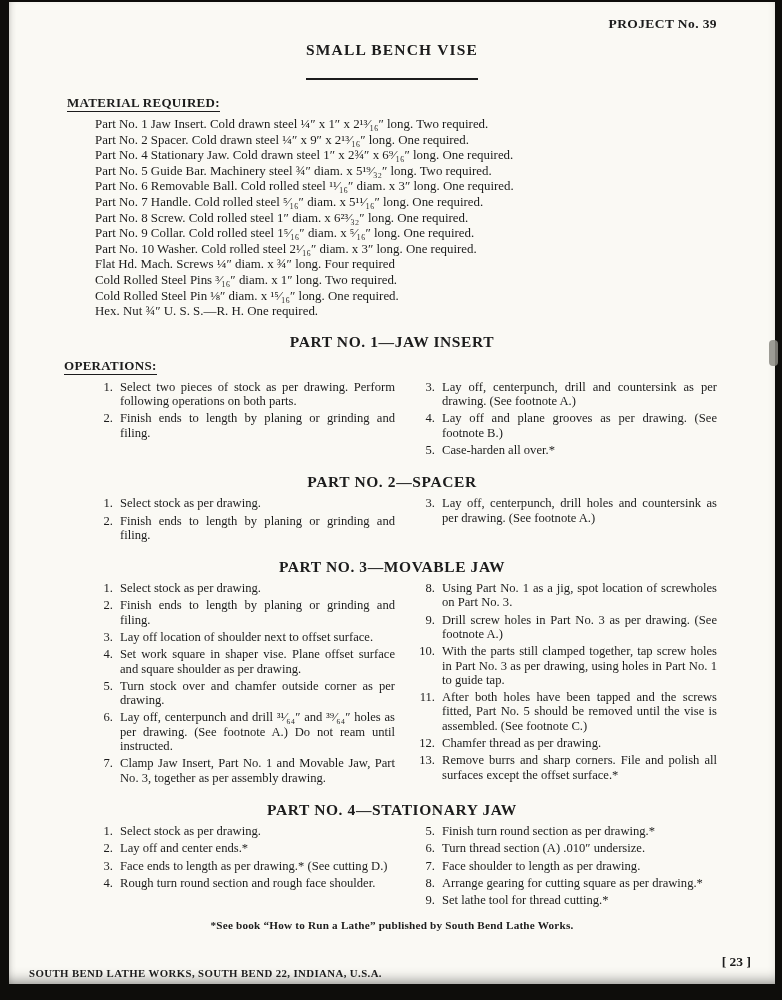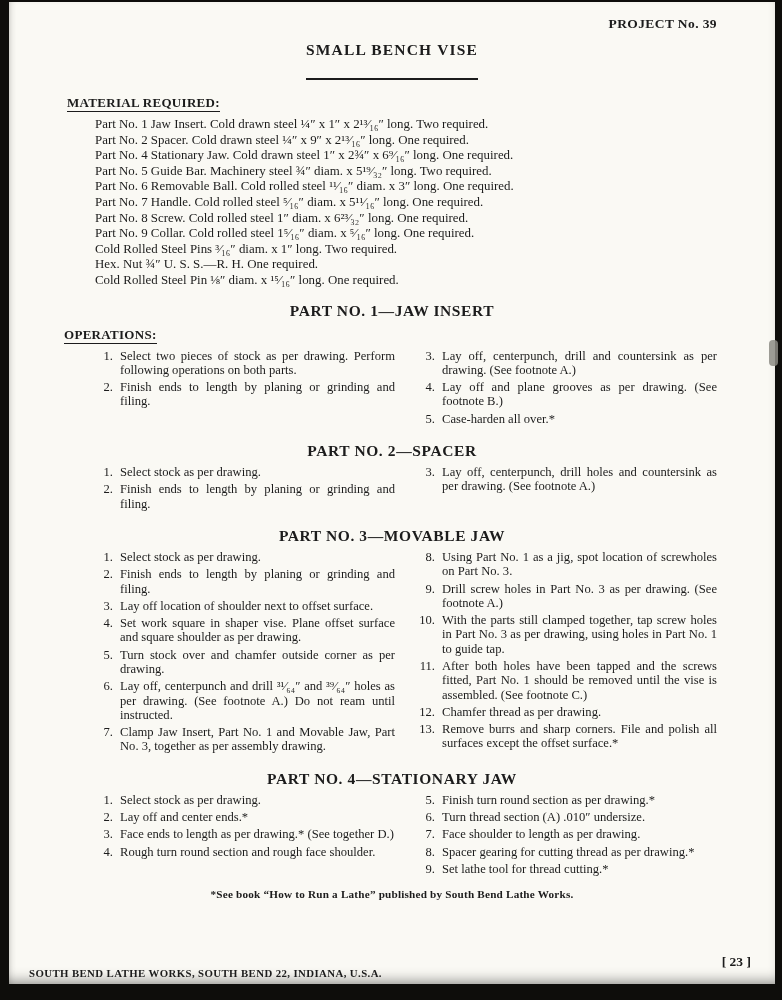--- a/index.html
+++ b/index.html
@@ -77,23 +77,25 @@
 
   <ul class="materials">
       <li class="material-line">Part No. 1 Jaw Insert. Cold drawn steel ¼″ x 1″ x 2¹³⁄₁₆″ long. Two required.</li>
       <li class="material-line">Part No. 2 Spacer. Cold drawn steel ¼″ x 9″ x 2¹³⁄₁₆″ long. One required.</li>
       <li class="material-line">Part No. 4 Stationary Jaw. Cold drawn steel 1″ x 2¾″ x 6⁹⁄₁₆″ long. One required.</li>
       <li class="material-line">Part No. 5 Guide Bar. Machinery steel ¾″ diam. x 5¹⁹⁄₃₂″ long. Two required.</li>
       <li class="material-line">Part No. 6 Removable Ball. Cold rolled steel ¹¹⁄₁₆″ diam. x 3″ long. One required.</li>
       <li class="material-line">Part No. 7 Handle. Cold rolled steel ⁵⁄₁₆″ diam. x 5¹¹⁄₁₆″ long. One required.</li>
       <li class="material-line">Part No. 8 Screw. Cold rolled steel 1″ diam. x 6²³⁄₃₂″ long. One required.</li>
       <li class="material-line">Part No. 9 Collar. Cold rolled steel 1⁵⁄₁₆″ diam. x ⁵⁄₁₆″ long. One required.</li>
+      <li class="material-line">Part No. 10 Washer. Cold rolled steel 2¹⁄₁₆″ diam. x 3″ long. One required.</li>
+      <li class="material-line">Flat Hd. Mach. Screws ¼″ diam. x ¾″ long. Four required</li>
       <li class="material-line">Cold Rolled Steel Pins ³⁄₁₆″ diam. x 1″ long. Two required.</li>
+      <li class="material-line">Cold Rolled Steel Pin ⅛″ diam. x ¹⁵⁄₁₆″ long. One required.</li>
       <li class="material-line">Hex. Nut ¾″ U. S. S.—R. H. One required.</li>
-      <li class="material-line">Cold Rolled Steel Pin ⅛″ diam. x ¹⁵⁄₁₆″ long. One required.</li>
     </ul>
 
   <div id="sections">
       <section class="part-section">
         <h3 class="part-heading">PART NO. 1—JAW INSERT</h3>
         <div class="ops-label-row"><span class="underlined-head">OPERATIONS:</span></div>
         <div class="columns">
           <div class="col left">
             <div class="op-item">
               <span class="num">1.</span>
@@ -182,21 +184,21 @@
             <div class="op-item">
               <span class="num">9.</span>
               <span class="txt">Drill screw holes in Part No. 3 as per drawing. (See footnote A.)</span>
             </div>
             <div class="op-item">
               <span class="num">10.</span>
               <span class="txt">With the parts still clamped together, tap screw holes in Part No. 3 as per drawing, using holes in Part No. 1 to guide tap.</span>
             </div>
             <div class="op-item">
               <span class="num">11.</span>
-              <span class="txt">After both holes have been tapped and the screws fitted, Part No. 1 should be removed until the vise is assembled. (See footnote C.)</span>
+              <span class="txt">After both holes have been tapped and the screws fitted, Part No. 5 should be removed until the vise is assembled. (See footnote C.)</span>
             </div>
             <div class="op-item">
               <span class="num">12.</span>
               <span class="txt">Chamfer thread as per drawing.</span>
             </div>
             <div class="op-item">
               <span class="num">13.</span>
               <span class="txt">Remove burrs and sharp corners. File and polish all surfaces except the offset surface.*</span>
             </div>
           </div>
@@ -209,21 +211,21 @@
             <div class="op-item">
               <span class="num">1.</span>
               <span class="txt">Select stock as per drawing.</span>
             </div>
             <div class="op-item">
               <span class="num">2.</span>
               <span class="txt">Lay off and center ends.*</span>
             </div>
             <div class="op-item">
               <span class="num">3.</span>
-              <span class="txt">Face ends to length as per drawing.* (See together D.)</span>
+              <span class="txt">Face ends to length as per drawing.* (See cutting D.)</span>
             </div>
             <div class="op-item">
               <span class="num">4.</span>
               <span class="txt">Rough turn round section and rough face shoulder.</span>
             </div>
           </div>
           <div class="col right">
             <div class="op-item">
               <span class="num">5.</span>
               <span class="txt">Finish turn round section as per drawing.*</span>
@@ -231,21 +233,21 @@
             <div class="op-item">
               <span class="num">6.</span>
               <span class="txt">Turn thread section (A) .010″ undersize.</span>
             </div>
             <div class="op-item">
               <span class="num">7.</span>
               <span class="txt">Face shoulder to length as per drawing.</span>
             </div>
             <div class="op-item">
               <span class="num">8.</span>
-              <span class="txt">Spacer gearing for cutting thread as per drawing.*</span>
+              <span class="txt">Arrange gearing for cutting square as per drawing.*</span>
             </div>
             <div class="op-item">
               <span class="num">9.</span>
               <span class="txt">Set lathe tool for thread cutting.*</span>
             </div>
           </div>
         </div>
       </section>
     </div>
 

